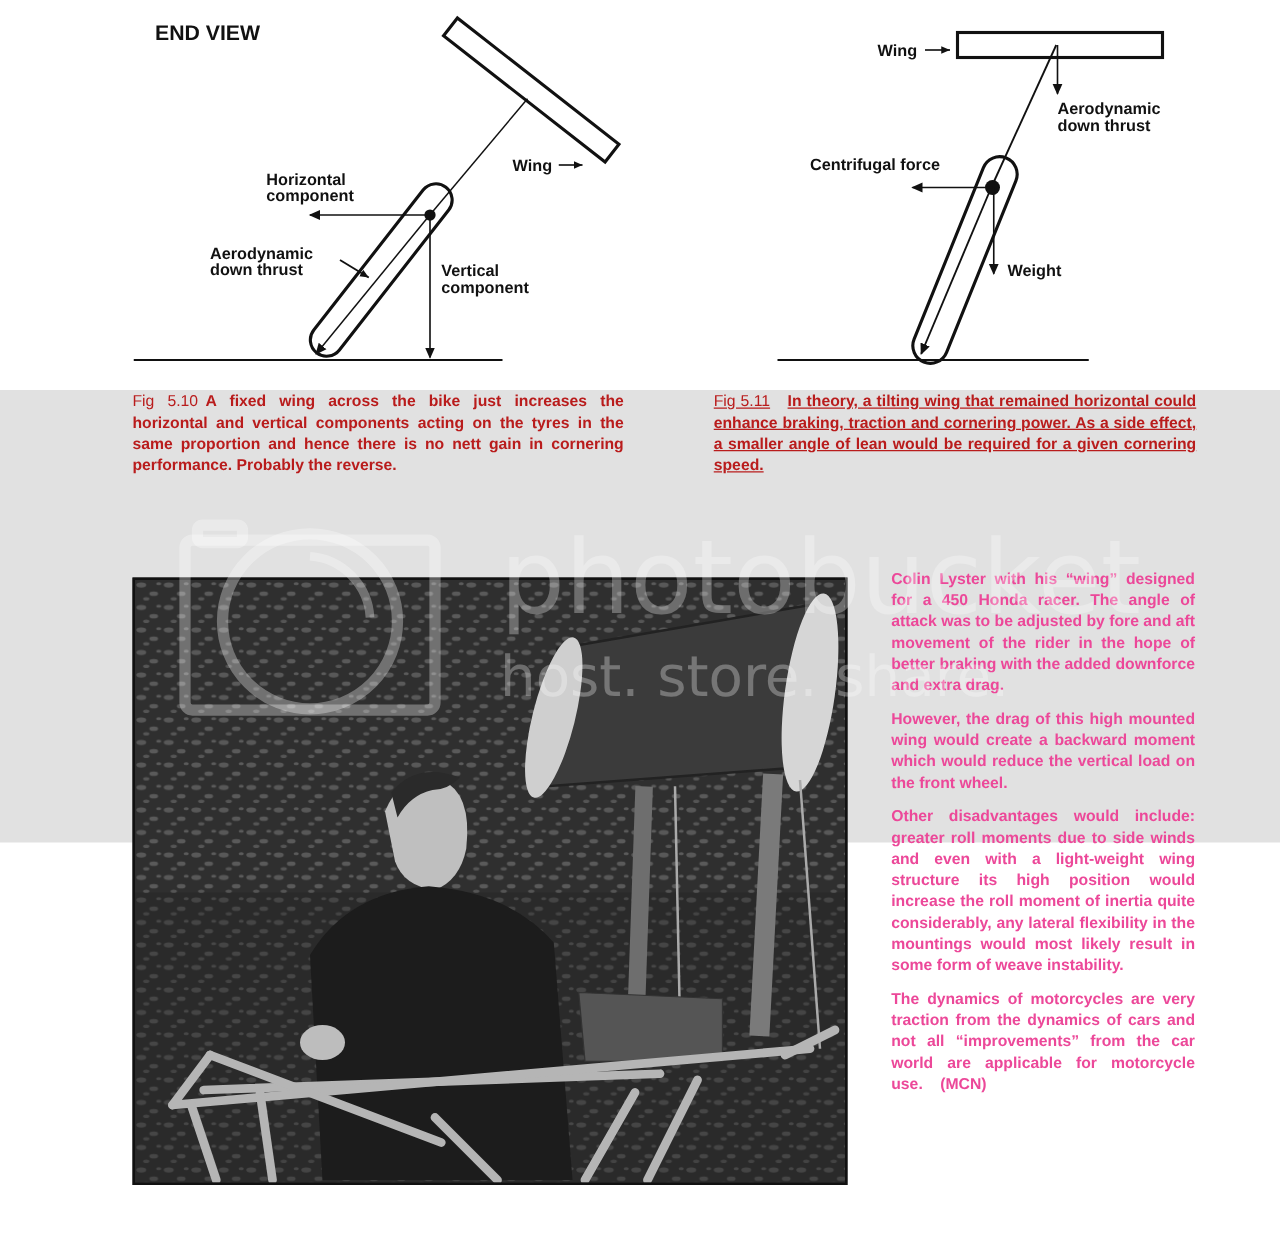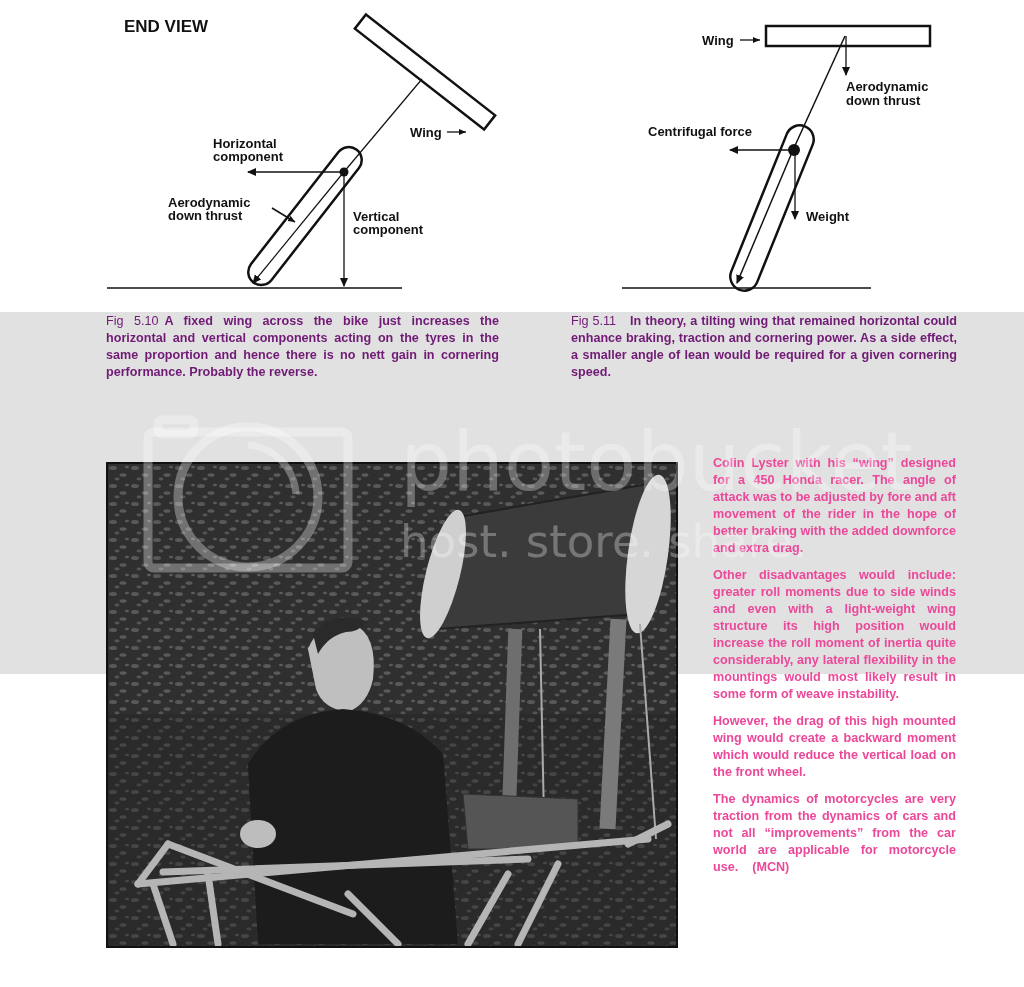--- a/index.html
+++ b/index.html
@@ -11,21 +11,21 @@
       background: #e1e1e1; z-index: 0;
     }
 
     .diagram { position: absolute; top: 0; z-index: 1; }
     .diagram svg { display: block; }
     .diagram text { font-family: "Liberation Sans", sans-serif; font-weight: bold; fill: #111; }
 
     .caption {
       position: absolute; z-index: 2;
       font-size: 12.6px; line-height: 17px; font-weight: bold; text-align: justify;
-      text-align-last: left; color: #701a75;
+      text-align-last: left; color: #b91c1c;
     }
     .caption .fig { font-weight: normal; margin-right: 6px; }
 
     .photo {
       position: absolute; left: 106px; top: 462px; width: 572px; height: 486px;
       border: 2px solid #111; z-index: 1; overflow: hidden; background: #2e2e2e;
     }
     .photo svg { display: block; }
 
     .sidetext {
@@ -124,21 +124,21 @@
     <text x="846" y="91" font-size="13">Aerodynamic</text>
     <text x="846" y="105" font-size="13">down thrust</text>
     <text x="648" y="136" font-size="13">Centrifugal force</text>
     <text x="806" y="221" font-size="13">Weight</text>
   </svg>
 </div>
 
 <div class="caption" style="left:106px; top:313px; width:393px;">
   <span class="fig">Fig 5.10</span><span>A fixed wing across the bike just increases the horizontal and vertical components acting on the tyres in the same proportion and hence there is no nett gain in cornering performance.  Probably the reverse.</span>
 </div>
-<div class="caption" style="left:571px; top:313px; width:386px;">
+<div class="caption" style="left:571px; top:313px; width:386px;text-decoration:underline;">
   <span class="fig" style="margin-right:14px;">Fig 5.11</span><span>In theory, a tilting wing that remained horizontal could enhance braking, traction and cornering power.  As a side effect, a smaller angle of lean would be required for a given cornering speed.</span>
 </div>
 
 <div class="photo">
   <svg width="568" height="482" viewBox="0 0 568 482">
     <defs>
       <pattern id="foliage" width="22" height="18" patternUnits="userSpaceOnUse">
         <rect width="22" height="18" fill="#2f2f2f"></rect>
         <ellipse cx="5" cy="4" rx="4" ry="2" fill="#6a6a6a" opacity="0.7"></ellipse>
         <ellipse cx="15" cy="11" rx="3.5" ry="1.8" fill="#777" opacity="0.6"></ellipse>
@@ -175,22 +175,22 @@
       <line x1="240" y1="430" x2="290" y2="480"></line>
       <line x1="400" y1="410" x2="360" y2="480"></line>
       <line x1="450" y1="400" x2="410" y2="480"></line>
       <line x1="520" y1="380" x2="560" y2="360"></line>
     </g>
   </svg>
 </div>
 
 <div class="sidetext" style="top:455px;">
   <p>Colin Lyster with his “wing” designed for a 450 Honda racer. The angle of attack was to be adjusted by fore and aft movement of the rider in the hope of better braking with the added downforce and extra drag.</p>
+  <p>However, the drag of this high mounted wing would create a backward moment which would reduce the vertical load on the front wheel.</p>
   <p style="margin-top:8px;">Other disadvantages would include: greater roll moments due to side winds and even with a light-weight wing structure its high position would increase the roll moment of inertia quite considerably, any lateral flexibility in the mountings would most likely result in some form of weave instability.</p>
-  <p>However, the drag of this high mounted wing would create a backward moment which would reduce the vertical load on the front wheel.</p>
   <p><span>The dynamics of motorcycles are very traction from the dynamics of cars and not all “improvements” from the car world are applicable for motorcycle use.</span>&nbsp;&nbsp;&nbsp;&nbsp;<span class="src">(MCN)</span></p>
 </div>
 
 <svg class="watermark" viewBox="0 0 1024 987">
   <g fill="none" stroke="rgba(255,255,255,0.32)" stroke-width="9">
     <rect x="148" y="432" width="200" height="136" rx="6"></rect>
     <rect x="158" y="420" width="36" height="14" rx="4"></rect>
     <circle cx="248" cy="497" r="70"></circle>
     <path d="M248,445 A52,52 0 0 1 296,494" stroke-width="7"></path>
   </g>

